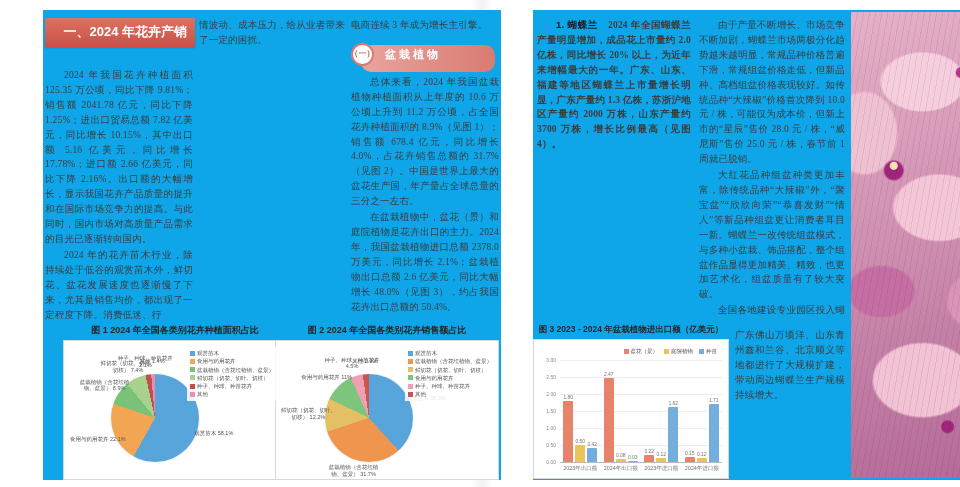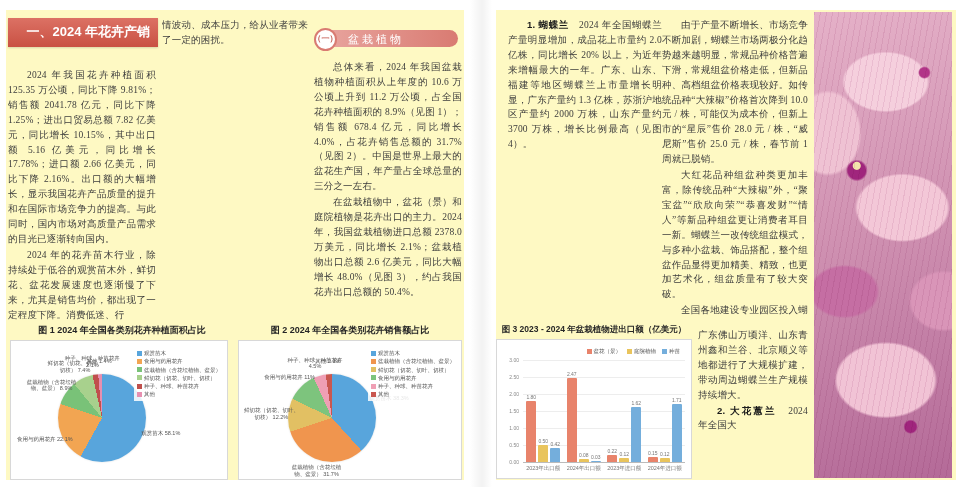--- a/index.html
+++ b/index.html
@@ -1,43 +1,43 @@
 <!DOCTYPE html>
 <html><head>
 <meta charset="utf-8">
 <style>
   * { margin:0; padding:0; box-sizing:border-box; }
   html,body { width:960px; height:487px; }
   body { position:relative; background:#ffffff; font-family:"Liberation Serif", serif; overflow:hidden; }
 
-  .page { position:absolute; top:10px; height:470px; background:#fef9c3; }
+  .page { position:absolute; top:10px; height:470px; background:#0ea5e9;margin-left:37px; }
   #page-left  { left:6px;  width:458px; }
   #page-right { left:496px; width:460px; }
   #gutter { position:absolute; left:470px; top:0; width:22px; height:487px;
             background:linear-gradient(90deg, rgba(0,0,0,0) 0%, rgba(0,0,0,0.05) 55%, rgba(0,0,0,0) 100%); }
 
   .col { position:absolute; font-size:9.5px; line-height:1.57; color:#3c3c3c;
          text-align:justify; overflow:hidden; letter-spacing:0.2px; }
   .col p { text-indent:2em; margin-bottom:1px; }
   .col p.cont { text-indent:0; }
   .col b.lead { font-family:"Liberation Sans",sans-serif; color:#1a1a1a; }
 
   #heading { position:absolute; left:2px; top:8px; width:150px;
              background:linear-gradient(180deg,#dc7164,#c95143);
              color:#fff; font-family:"Liberation Sans",sans-serif; font-weight:bold;
              font-size:13px; line-height:1.55; padding:4px 8px 5px 8px;
              box-shadow:0 1px 2px rgba(0,0,0,.15); }
   #heading .hl1 { text-align:right; }
   #heading .hl2 { text-align:left; }
 
   .subhead { position:relative; height:24px; margin:10px 0 8px 0; }
-  .subhead .pill { position:absolute; left:10px; top:2px; right:4px; height:17px;
+  .subhead .pill { position:absolute; left:10px; top:2px; right:4px; height:27px;
                    background:linear-gradient(90deg,#e8a49e,#d97b72);
                    border-radius:10px; color:#fff; font-family:"Liberation Sans",sans-serif;
-                   font-weight:normal; font-size:11px; line-height:19px; padding-left:24px;
+                   font-weight:bold; font-size:11px; line-height:19px; padding-left:24px;
                    letter-spacing:3px; }
   .subhead .circle { position:absolute; left:0; top:0; width:23px; height:23px;
                      background:#fff; border:2px solid #d97b72; border-radius:50%;
                      color:#c2554a; font-size:8px; font-weight:bold;
                      display:flex; align-items:center; justify-content:center; z-index:2;
                      font-family:"Liberation Sans",sans-serif; }
 
   .figure { position:absolute; }
   .fig-caption { font-size:9px; font-weight:bold; color:#262626; text-align:center;
                  font-family:"Liberation Sans",sans-serif; margin-bottom:3px; white-space:nowrap; }
@@ -95,29 +95,30 @@
   <div class="col" style="left:2px; top:58px; width:148px; height:252px;">
     <p>2024 年我国花卉种植面积 125.35 万公顷，同比下降 9.81%；销售额 2041.78 亿元，同比下降 1.25%；进出口贸易总额 7.82 亿美元，同比增长 10.15%，其中出口额 5.16 亿美元，同比增长 17.78%；进口额 2.66 亿美元，同比下降 2.16%。出口额的大幅增长，显示我国花卉产品质量的提升和在国际市场竞争力的提高。与此同时，国内市场对高质量产品需求的目光已逐渐转向国内。</p>
     <p>2024 年的花卉苗木行业，除持续处于低谷的观赏苗木外，鲜切花、盆花发展速度也逐渐慢了下来，尤其是销售均价，都出现了一定程度下降。消费低迷、行</p>
   </div>
 
   <div class="col" style="left:156px; top:8px; width:146px; height:302px;">
     <p class="cont">情波动、成本压力，给从业者带来了一定的困扰。</p>
   </div>
 
   <div class="col" style="left:308px; top:8px; width:148px; height:302px;">
+    <p class="cont">电商连续 3 年成为增长主引擎。</p>
     <div class="subhead">
       <div class="circle">（一）</div>
       <div class="pill">盆栽植物</div>
     </div>
     <p>总体来看，2024 年我国盆栽植物种植面积从上年度的 10.6 万公顷上升到 11.2 万公顷，占全国花卉种植面积的 8.9%（见图 1）；销售额 678.4 亿元，同比增长 4.0%，占花卉销售总额的 31.7%（见图 2）。中国是世界上最大的盆花生产国，年产量占全球总量的三分之一左右。</p>
     <p>在盆栽植物中，盆花（景）和庭院植物是花卉出口的主力。2024 年，我国盆栽植物进口总额 2378.0 万美元，同比增长 2.1%；盆栽植物出口总额 2.6 亿美元，同比大幅增长 48.0%（见图 3），约占我国花卉出口总额的 50.4%。</p>
   </div>
 
-  <div class="figure" style="left:4px; top:314px; width:224px;">
+  <div class="figure" style="left:20px; top:314px; width:224px;">
     <div class="fig-caption">图 1 2024 年全国各类别花卉种植面积占比</div>
     <div class="chart-box" style="width:218px; height:140px;">
         <div class="pie" style="width: 88px; height: 88px; left: 46.72px; top: 33.28px; background: conic-gradient(rgb(88, 165, 220) 0deg, rgb(88, 165, 220) 209.16deg, rgb(242, 165, 82) 209.16deg, rgb(242, 165, 82) 288.72deg, rgb(121, 194, 120) 288.72deg, rgb(121, 194, 120) 320.76deg, rgb(168, 209, 141) 320.76deg, rgb(168, 209, 141) 347.4deg, rgb(192, 80, 77) 347.4deg, rgb(192, 80, 77) 354.96deg, rgb(231, 143, 176) 354.96deg, rgb(231, 143, 176) 360deg); box-shadow: rgba(0, 0, 0, 0.15) 0px 0px 2px;"></div>
         <span class="callout" style="left: 149.756px; top: 91.6287px;">观赏苗木 58.1%</span>
         <span class="callout" style="left: 33.7945px; top: 97.7627px;">食用与药用花卉 22.1%</span>
         <span class="callout" style="left: 40.5935px; top: 44.7984px;">盆栽植物（含花坛植物、盆景） 8.9%</span>
         <span class="callout" style="left: 64.0559px; top: 26.0139px;">鲜切花（切花、切叶、切枝） 7.4%</span>
         <span class="callout" style="left: 81.3668px; top: 20.954px;">种子、种球、种苗花卉 2.1%</span>
         <span class="callout" style="left: 88.0379px; top: 20.3351px;">其他 1.4%</span>
         <div class="legend" style="right: 3px; top: 6px;">
@@ -185,21 +186,21 @@
             <span>其他</span>
           </div>
         </div>
       </div>
   </div>
 
 </div>
 
 <div class="page" id="page-right">
 
-  <div class="col" style="left:12px; top:8px; width:154px; height:302px;">
+  <div class="col" style="left:4px; top:8px; width:154px; height:302px;font-weight:bold;">
     <p><b class="lead">1. 蝴蝶兰</b>　<span>2024 年全国蝴蝶兰产量明显增加，成品花上市量约 2.0 亿株，同比增长 20% 以上，为近年来增幅最大的一年。广东、山东、福建等地区蝴蝶兰上市量增长明显，广东产量约 1.3 亿株，苏浙沪地区产量约 2000 万株，山东产量约 3700 万株，增长比例最高（见图 4）。</span></p>
   </div>
 
   <div class="col" style="left:166px; top:8px; width:146px; height:302px;">
     <p>由于产量不断增长、市场竞争不断加剧，蝴蝶兰市场两极分化趋势越来越明显，常规品种价格普遍下滑，常规组盆价格走低，但新品种、高档组盆价格表现较好。如传统品种“大辣椒”价格首次降到 10.0 元 / 株，可能仅为成本价，但新上市的“星辰”售价 28.0 元 / 株，“威尼斯”售价 25.0 元 / 株，春节前 1 周就已脱销。</p>
     <p>大红花品种组盆种类更加丰富，除传统品种“大辣椒”外，“聚宝盆”“欣欣向荣”“恭喜发财”“情人”等新品种组盆更让消费者耳目一新。蝴蝶兰一改传统组盆模式，与多种小盆栽、饰品搭配，整个组盆作品显得更加精美、精致，也更加艺术化，组盆质量有了较大突破。</p>
     <p>全国各地建设专业园区投入蝴蝶兰生产，如</p>
   </div>
 
   <div class="figure" style="left:0px; top:314px; width:196px;">
@@ -280,18 +281,17 @@
           <div class="li">
             <span class="sw" style="background: rgb(116, 174, 220);"></span>
             <span>种苗</span>
           </div>
         </div>
       </div>
   </div>
 
   <div class="col" style="left:202px; top:318px; width:110px; height:150px;">
     <p class="cont">广东佛山万顷洋、山东青州鑫和兰谷、北京顺义等地都进行了大规模扩建，带动周边蝴蝶兰生产规模持续增大。</p>
-    <p><b class="lead">2. 大花蕙兰</b>　<span>2024 年全国大</span></p>
   </div>
 
   <div id="photo"></div>
 
 </div>
 
 </body></html>

